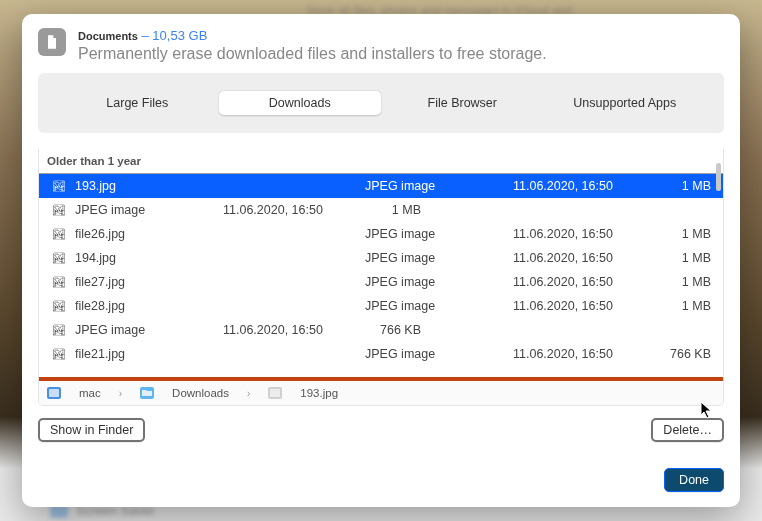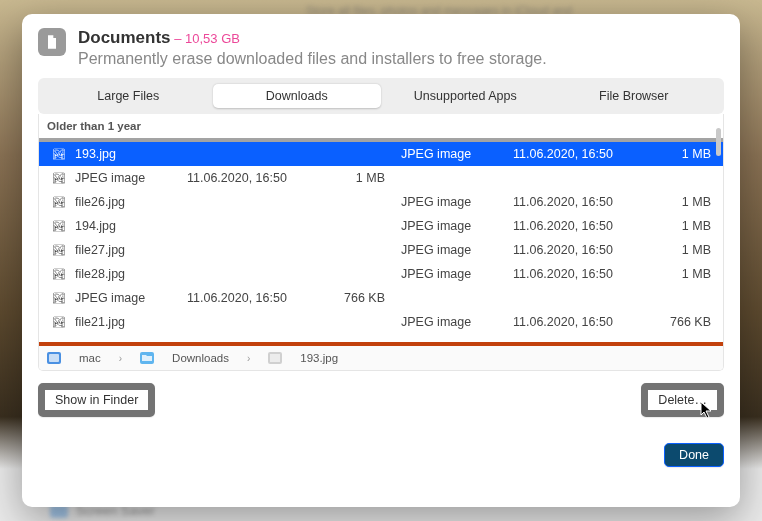--- a/index.html
+++ b/index.html
@@ -34,27 +34,27 @@
     display: flex; flex-direction: column;
     padding: 14px 16px;
   }
   .header { display:flex; gap:12px; align-items: flex-start; margin-bottom: 10px; }
   .doc-icon {
     width: 28px; height: 28px; border-radius: 6px;
     background: #9a9a9a; display:flex; align-items:center; justify-content:center;
     flex-shrink: 0;
   }
   .doc-icon svg { width: 16px; height: 16px; fill: #fff; }
-  .hdr-title { font-weight: 600; font-size: 17px; margin-top: 26px; }
-  .hdr-size { font-weight: 400; color: #ec4899; }
+  .hdr-title { font-weight: 600; font-size: 11px; margin-top: 26px; }
+  .hdr-size { font-weight: 400; color: #3b82f6; }
   .hdr-sub { color: #888; font-size: 16px; margin-top: 2px; }
   .tabs {
     display:flex; align-items: center;
-    background: #eeeeee; border-radius: 6px; padding: 6px;
-    margin-bottom: 0;
+    background: #eeeeee; border-radius: 6px; padding: 18px;
+    margin-bottom: 16px;
   }
   .tab {
     flex:1; text-align:center; padding: 5px 0; font-size: 12.5px;
     border-radius: 5px; color: #333; cursor: default;
   }
   .tab.active {
     background: #fff; box-shadow: 0 0.5px 2px rgba(0,0,0,0.2);
     font-weight: 500;
   }
   .col-headers {
@@ -74,47 +74,47 @@
     overflow: hidden; position: relative;
     display:flex; flex-direction:column;
   }
   .scroll-area {
     height: 228px; overflow-y: auto; overflow-x:hidden;
     position: relative;
   }
   .group-header {
     font-size: 11.5px; font-weight: 600; color:#555;
     padding: 6px 8px; background:#fff;
-    border-bottom: 4px solid #a3a3a3;
+    border-bottom: 1px solid #a3a3a3;
   }
   .row {
     display:flex; align-items:center;
     padding: 4px 8px; height: 24px;
     font-size: 12.5px; color:#444;
   }
   .row.selected { background:#0a60ff; color:#fff; }
   .row .file-icon { width:16px; text-align:center; margin-right: 8px; margin-left: 4px; font-size:11px; }
   .row .r-name { flex:1; }
   .row.selected .r-name { font-weight:500; }
   .row .r-kind { width:112px; }
-  .row .r-last { width:146px; }
+  .row .r-last { width:146px;margin-left:36px; }
   .row .r-size { width:56px; text-align:right; padding-right:4px; }
   .breadcrumb {
     display:flex; align-items:flex-end; gap:18px;
     padding: 6px 8px; font-size: 11.5px; color:#555;
     border-top:4px solid #c2410c; background:#fafafa;
   }
   .bc-icon { width:14px; height:12px; border-radius:2px; display:inline-flex; align-items:center; justify-content:center; }
   .bc-sep { color:#999; font-size:10px; }
   .footer {
     display:flex; align-items:center; gap:8px;
     padding-top: 12px;
   }
   .btn {
-    border: 7px solid #737373; background:#fff; border-radius:5px;
+    border: 2px solid #737373; background:#fff; border-radius:5px;
     font-size:12.5px; padding: 3px 10px; color:#333;
     box-shadow: 0 0.5px 1px rgba(0,0,0,0.08);
   }
   .btn-primary {
     background:#0c4a6e; color:#fff; border:1px solid #0a60ff;
     font-weight:500; padding: 4px 14px;
   }
   .spacer { flex:1; }
   .done-row {
     display:flex; justify-content:flex-end; padding-top: 26px;
@@ -153,22 +153,22 @@
         <span class="hdr-title">Documents</span>
         <span class="hdr-size">– 10,53 GB</span>
       </div>
       <div class="hdr-sub">Permanently erase downloaded files and installers to free storage.</div>
     </div>
   </div>
 
   <div class="tabs">
     <div class="tab">Large Files</div>
     <div class="tab active">Downloads</div>
+    <div class="tab">File Browser</div>
     <div class="tab">Unsupported Apps</div>
-    <div class="tab">File Browser</div>
   </div>
 
 
   <div class="list-wrap">
     <div class="scroll-area">
       <div class="scrollbar-hint"></div>
       <div class="group-header">Older than 1 year</div>
       <div id="rows-mount">
           <div class="row selected">
             <span class="file-icon">🏞</span>

